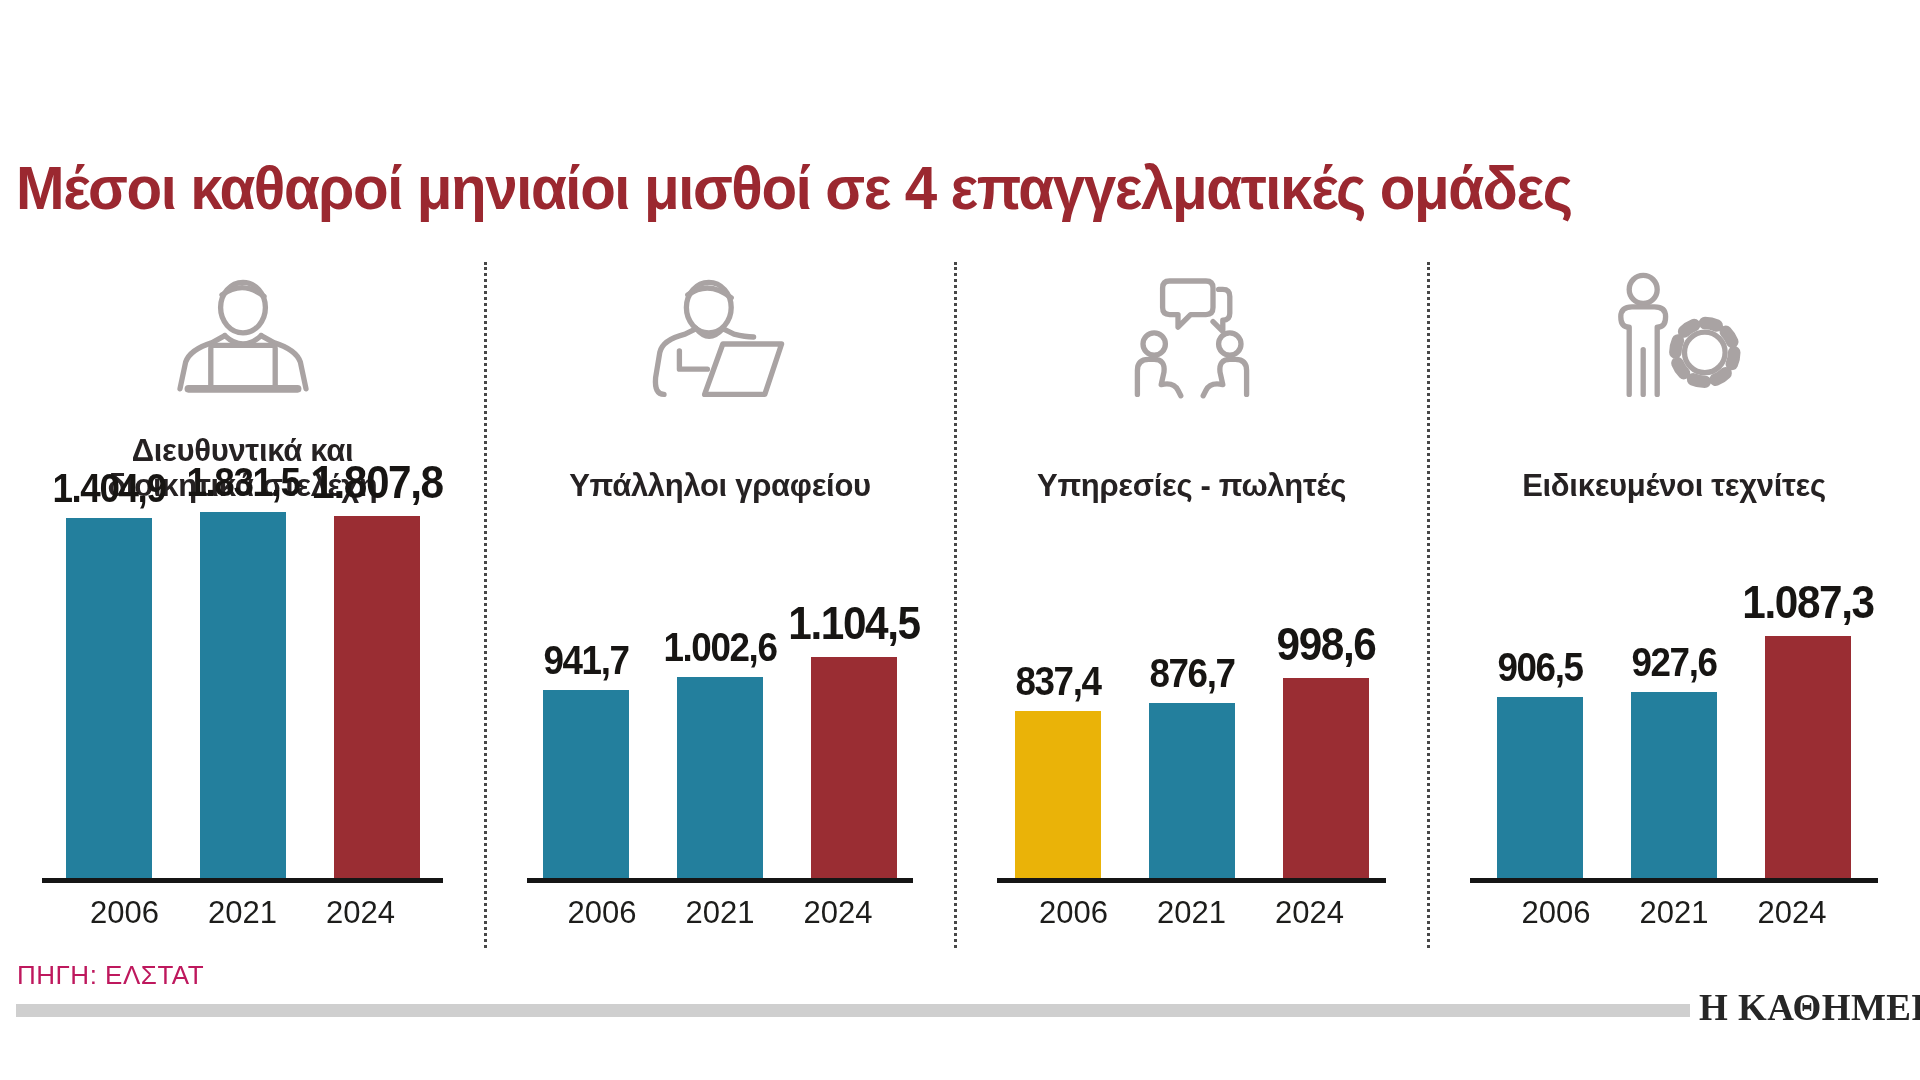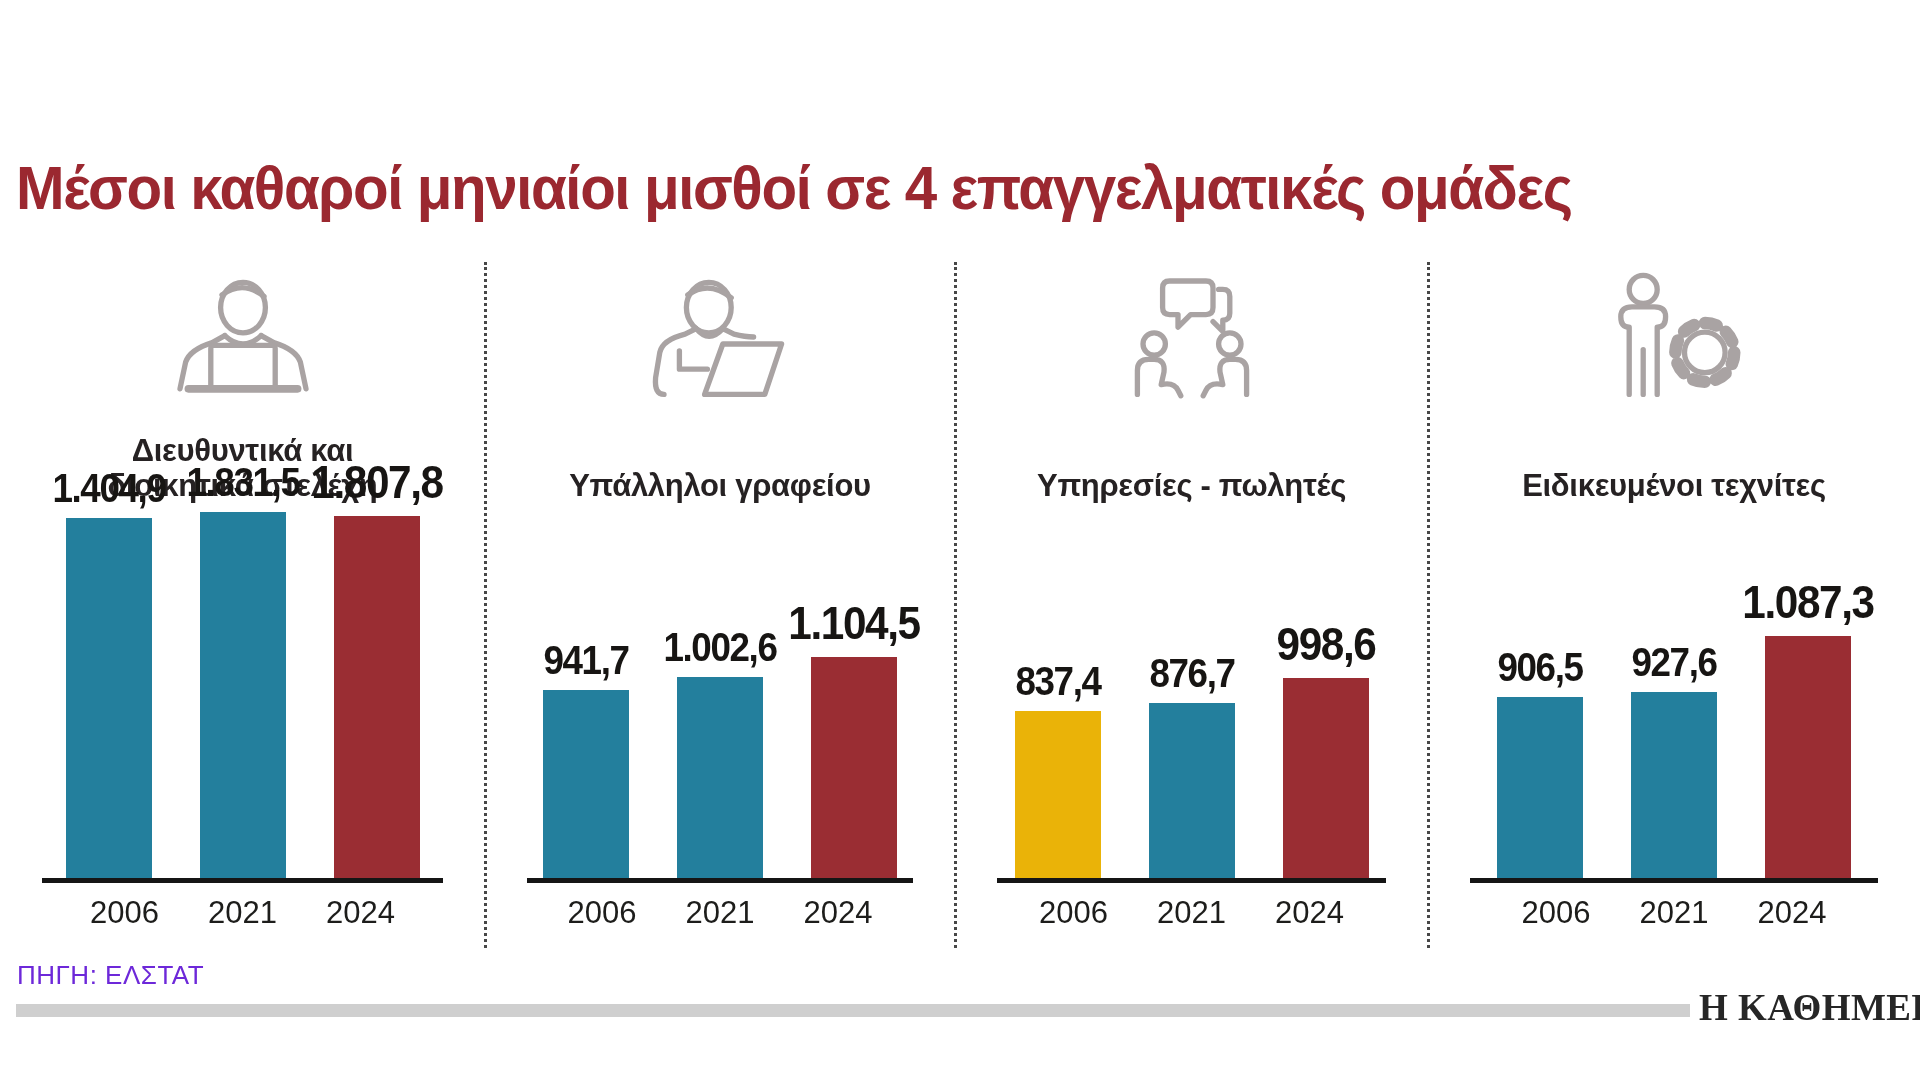--- a/index.html
+++ b/index.html
@@ -35,21 +35,21 @@
     position:absolute;bottom:calc(100% + 7px);left:50%;
     transform:translateX(-50%) scaleX(.92);
     font-weight:700;font-size:40px;letter-spacing:-1.5px;
     white-space:nowrap;color:#171513;
   }
   .val.emph{font-size:46px}
   .years{margin:0 42px;display:flex;justify-content:center;gap:32px}
   .year{width:86px;text-align:center;font-size:31px;padding-top:12px;color:#1d1d1b}
   .separator{position:absolute;top:262px;height:686px;width:0;border-left:3px dotted #474747}
   .sep-1{left:484px}.sep-2{left:954px}.sep-3{left:1427px}
-  .source{position:absolute;left:17px;top:960px;font-size:26px;color:#6d28d9;letter-spacing:.5px}
+  .source{position:absolute;left:17px;top:960px;font-size:26px;color:#be185d;letter-spacing:.5px}
   .footer-bar{position:absolute;left:16px;top:1004px;width:1674px;height:13px;background:#cfcfcf}
   .brand{
     position:absolute;left:1699px;top:986px;white-space:nowrap;
     font-family:"Liberation Serif", serif;font-weight:700;font-size:37px;
     color:#262626;letter-spacing:.5px;
   }
 </style>
 </head>
 <body>
 

